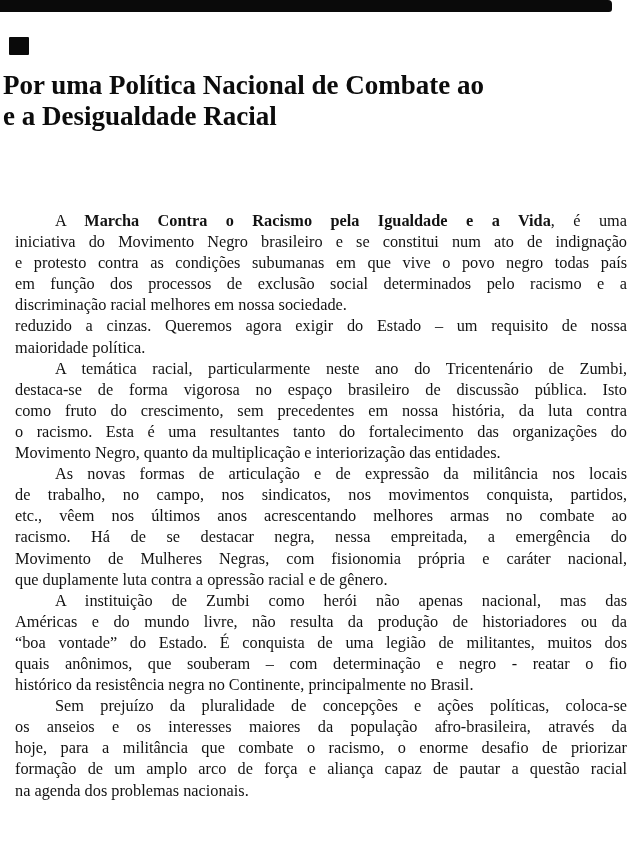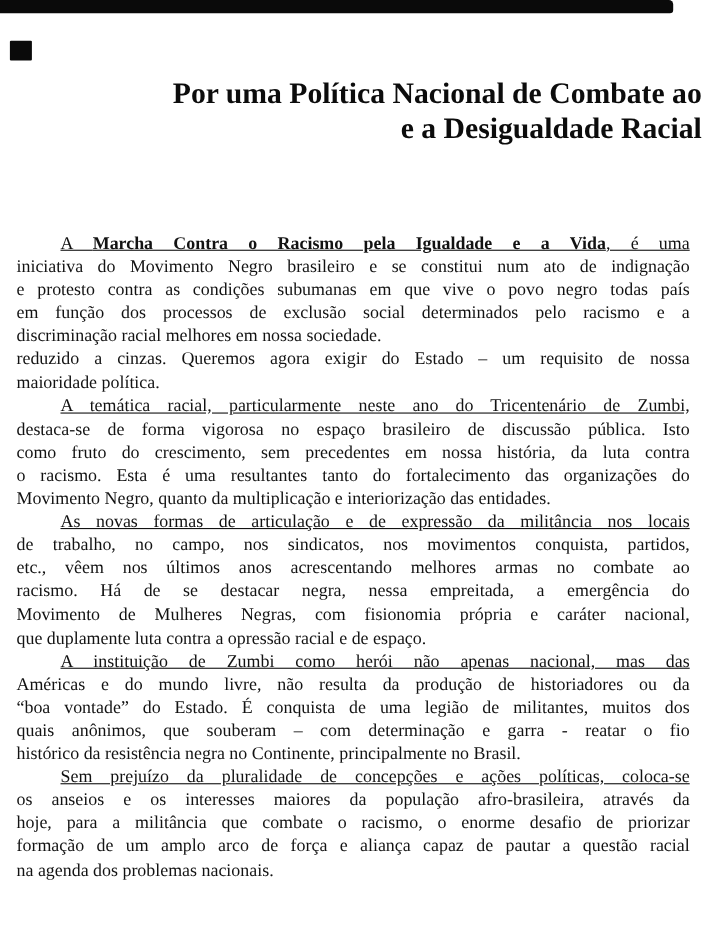--- a/index.html
+++ b/index.html
@@ -24,23 +24,23 @@
   .artifact-mark {
     position: absolute;
     left: 9px; top: 37px;
     width: 20px; height: 18px;
     background: #0a0a0a;
     border-radius: 1px;
   }
   
   .title {
     position: absolute;
-    top: 70px; left: 26px;
+    top: 70px; left: 3px;
     width: 612px;
-    text-align: right;
+    text-align: left;
     font-weight: bold;
     font-size: 27px;
     line-height: 31px;
     color: #0c0c0c;
   }
   
   .body-text {
     position: absolute;
     top: 210px; left: 15px;
     width: 612px;
@@ -48,21 +48,21 @@
     line-height: 21.1px;
     color: #121212;
   }
   .para { margin: 0; padding: 0; }
   .line {
     text-align: justify;
     text-align-last: justify;
     white-space: normal;
   }
   .line.end { text-align-last: left; }
-  .line.indent { text-indent: 40px; text-decoration: underline; }
+  .line.indent { text-indent: 40px; }
   .b { font-weight: bold; }
 </style>
 </head>
 <body>
 
 <div class="page">
 
   <div class="artifact-bar"></div>
   <div class="artifact-mark"></div>
 
@@ -93,28 +93,28 @@
       <div class="line">o racismo. Esta é uma resultantes tanto do fortalecimento das organizações do</div>
       <div class="line end">Movimento Negro, quanto da multiplicação e interiorização das entidades.</div>
     </div>
 
     <div class="para">
       <div class="line indent">As novas formas de articulação e de expressão da militância nos locais</div>
       <div class="line">de trabalho, no campo, nos sindicatos, nos movimentos conquista, partidos,</div>
       <div class="line">etc., vêem nos últimos anos acrescentando melhores armas no combate ao</div>
       <div class="line">racismo. Há de se destacar negra, nessa empreitada, a emergência do</div>
       <div class="line">Movimento de Mulheres Negras, com fisionomia própria e caráter nacional,</div>
-      <div class="line end">que duplamente luta contra a opressão racial e de espaço.</div>
+      <div class="line end">que duplamente luta contra a opressão racial e de gênero.</div>
     </div>
 
     <div class="para">
       <div class="line indent">A instituição de Zumbi como herói não apenas nacional, mas das</div>
       <div class="line">Américas e do mundo livre, não resulta da produção de historiadores ou da</div>
       <div class="line">“boa vontade” do Estado. É conquista de uma legião de militantes, muitos dos</div>
-      <div class="line">quais anônimos, que souberam – com determinação e garra - reatar o fio</div>
+      <div class="line">quais anônimos, que souberam – com determinação e negro - reatar o fio</div>
       <div class="line end">histórico da resistência negra no Continente, principalmente no Brasil.</div>
     </div>
 
     <div class="para">
       <div class="line indent">Sem prejuízo da pluralidade de concepções e ações políticas, coloca-se</div>
       <div class="line">os anseios e os interesses maiores da população afro-brasileira, através da</div>
       <div class="line">hoje, para a militância que combate o racismo, o enorme desafio de priorizar</div>
       <div class="line">formação de um amplo arco de força e aliança capaz de pautar a questão racial</div>
       <div class="line end">na agenda dos problemas nacionais.</div>
     </div>

